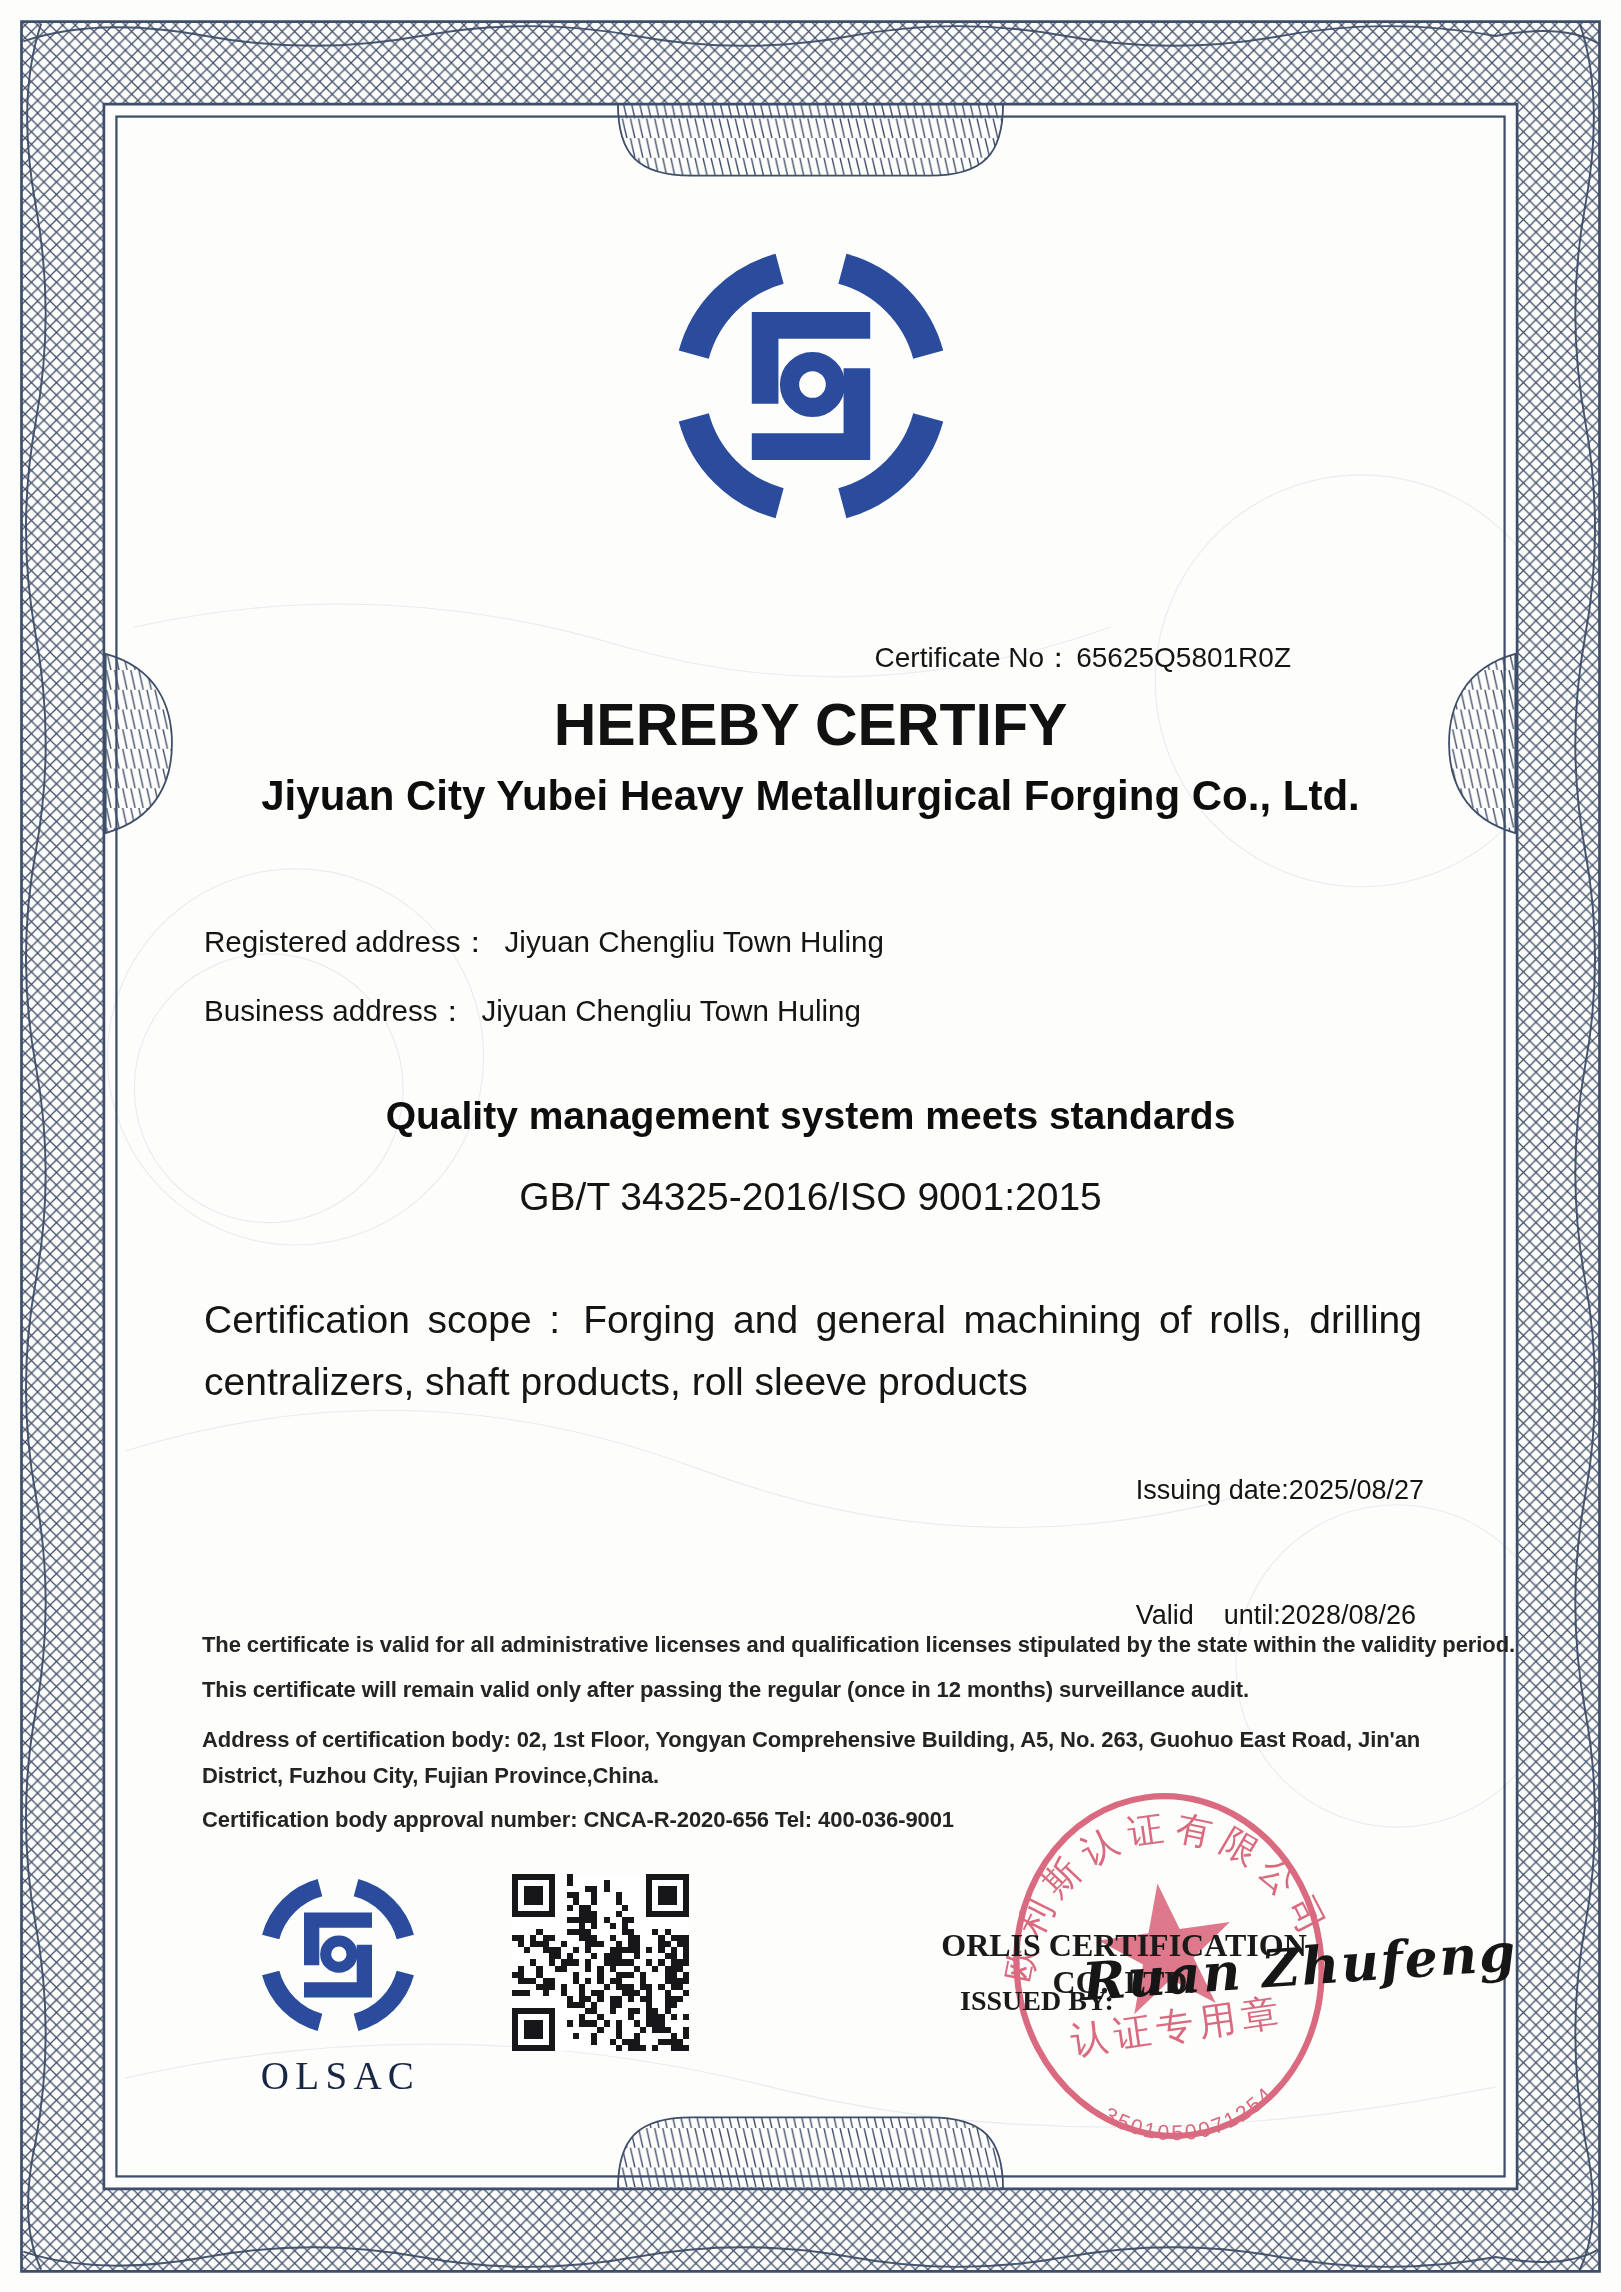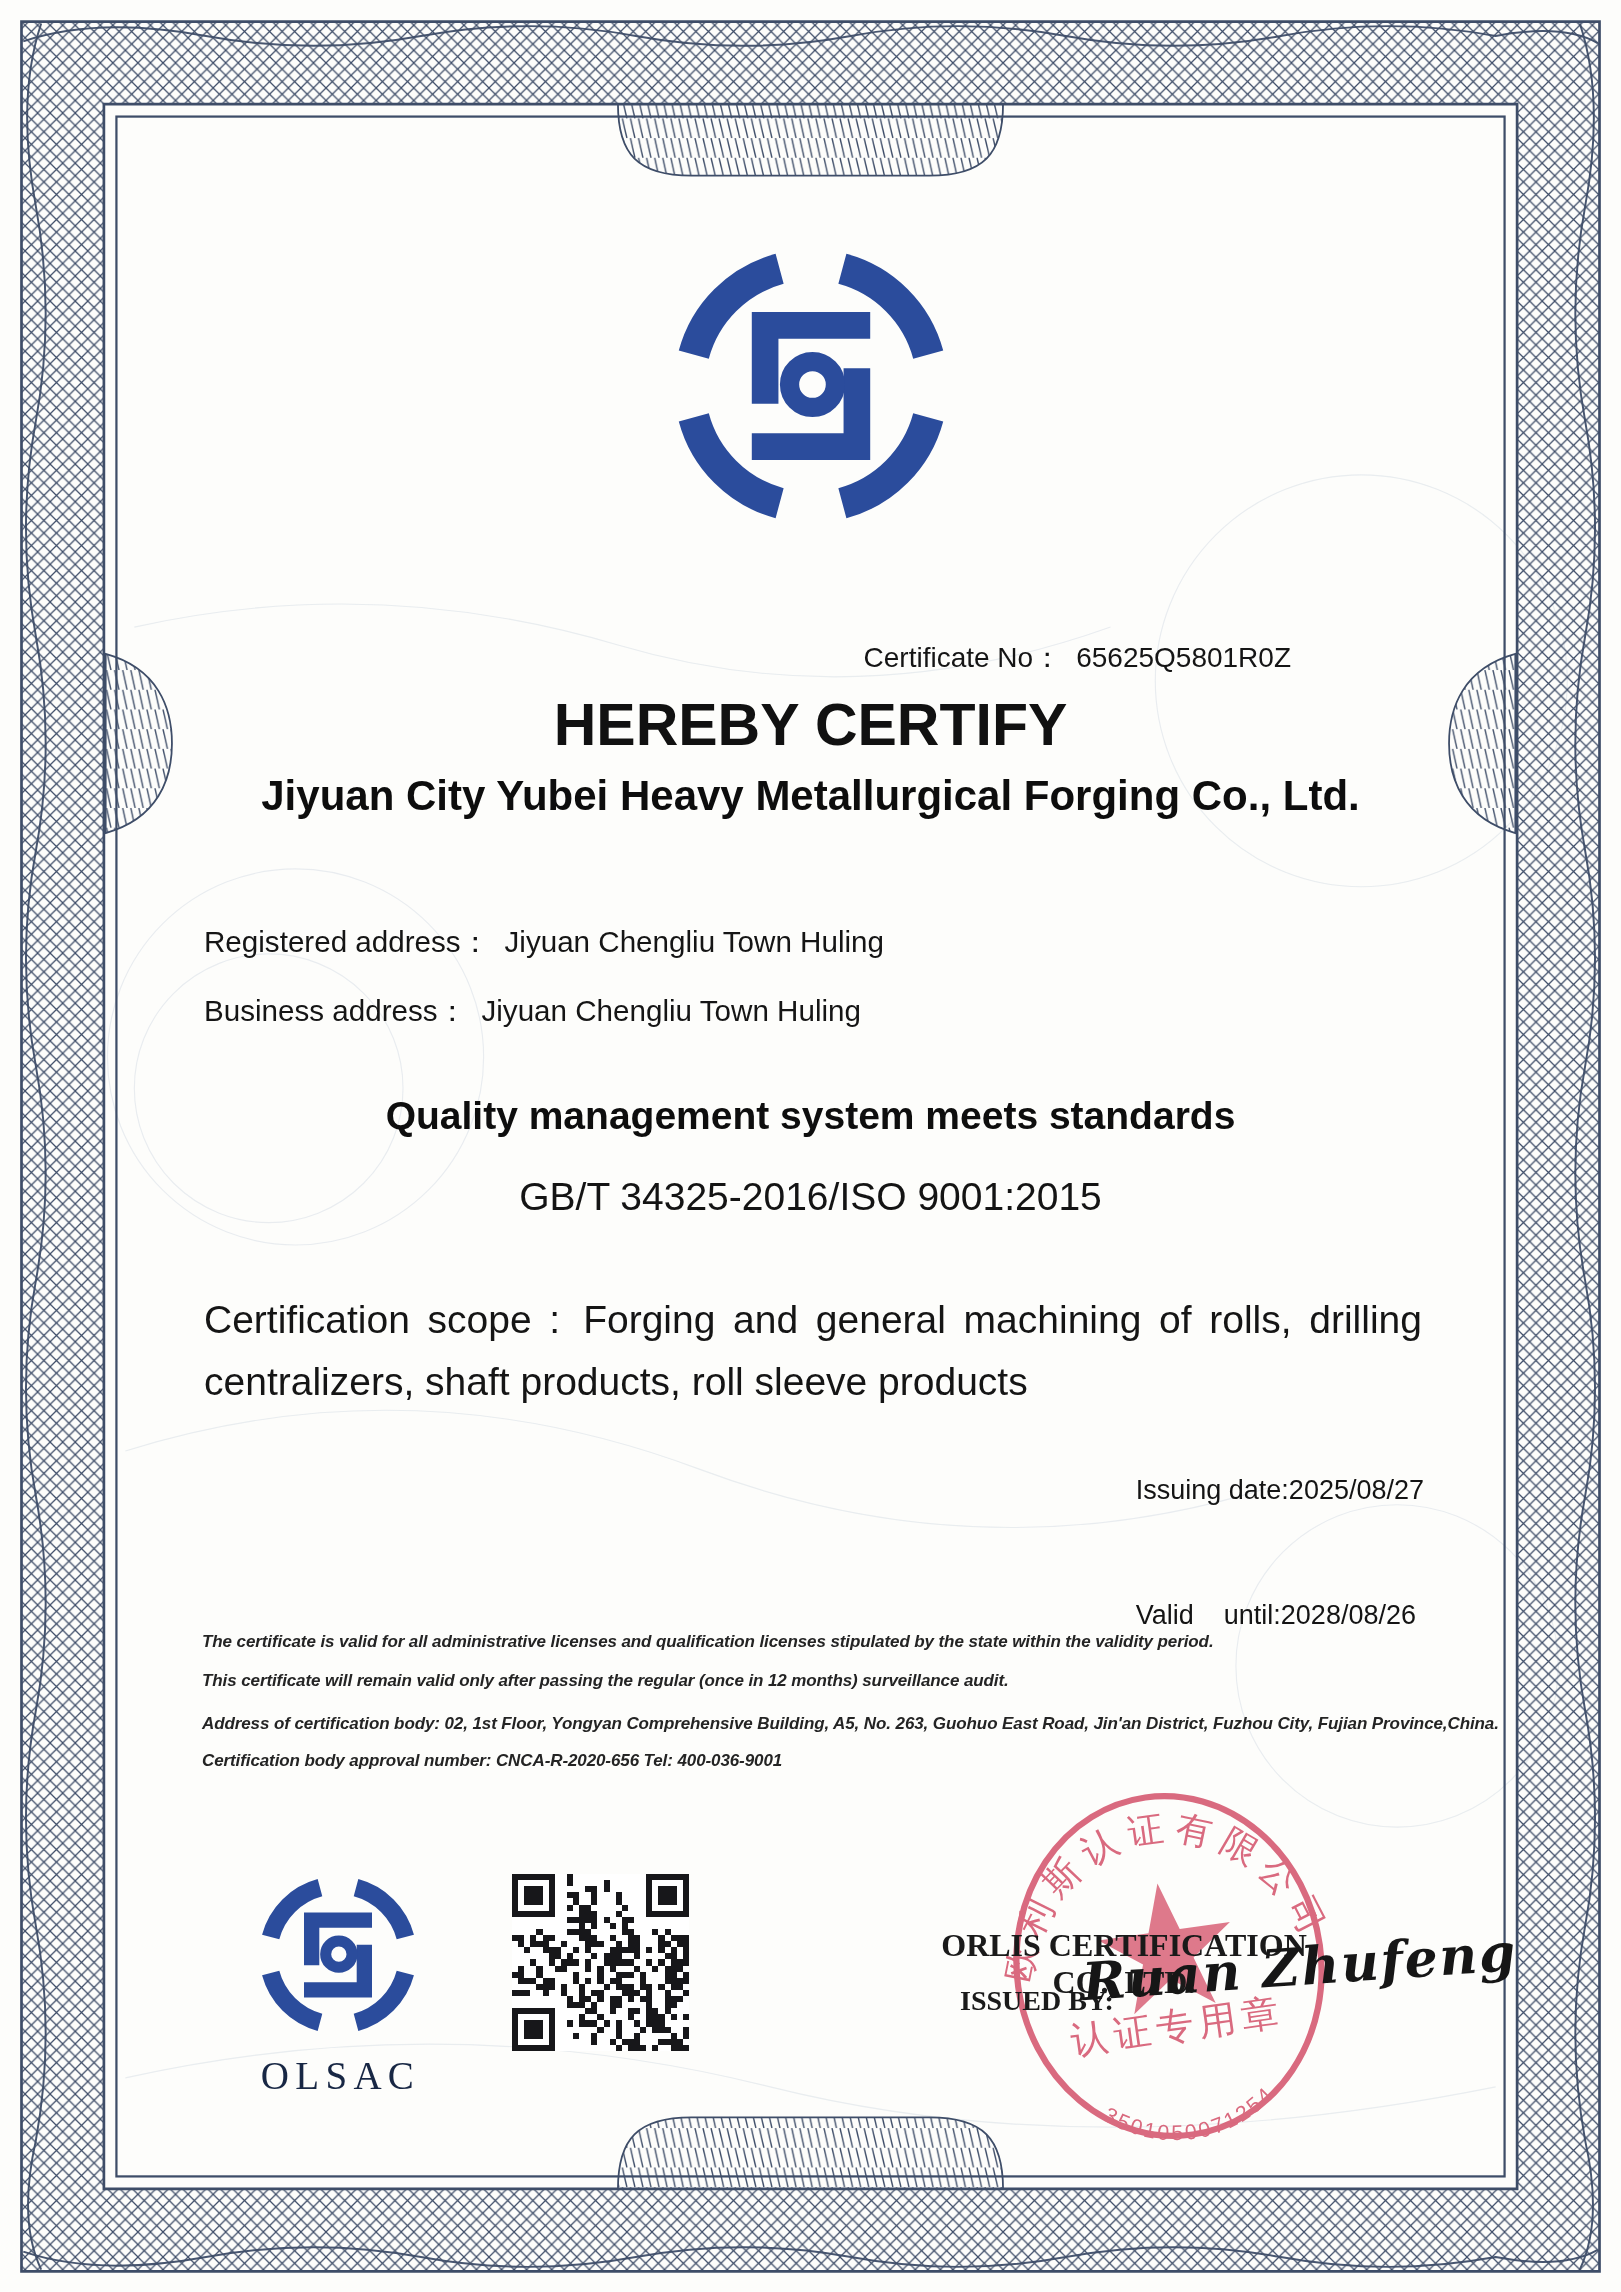--- a/index.html
+++ b/index.html
@@ -5,36 +5,36 @@
   html,body{margin:0;padding:0;background:#ffffff;}
   .sheet{position:relative;width:1621px;height:2293px;background:#fdfdfb;overflow:hidden;
          font-family:"Liberation Sans",sans-serif;color:#141414;}
   .abs{position:absolute;}
   svg{display:block;}
 
   
   .title{top:541px;left:0;width:100%;text-align:center;font-size:73px;font-weight:700;
          letter-spacing:0.9px;color:#111;}
   .certno{top:639px;right:330px;font-size:28px;color:#151515;}
-  .certno .val{margin-left:15px;}
+  .certno .val{margin-left:4px;}
   .hereby{top:691px;left:0;width:100%;text-align:center;font-size:59px;font-weight:700;color:#111;}
   .company{top:772px;left:0;width:100%;text-align:center;font-size:42px;font-weight:700;color:#0d0d0d;}
   .kv{left:204px;font-size:29.6px;color:#151515;}
   .kv .val{margin-left:14.3px;}
   .credit{top:853px;}
   .regaddr{top:922px;}
   .busaddr{top:991px;}
   .quality{top:1094px;left:0;width:100%;text-align:center;font-size:39px;font-weight:700;color:#0e0e0e;}
   .standard{top:1175px;left:0;width:100%;text-align:center;font-size:39px;font-weight:400;color:#141414;}
   .scope{top:1250px;left:204px;width:1218px;font-size:39px;line-height:1.6;text-align:justify;color:#151515;}
   .scope .lbl{padding-right:23px;}
   .dates{top:1386px;right:197px;font-size:27px;line-height:1.55;text-align:left;color:#141414;white-space:pre;}
 
   .fineprint{top:1632px;left:202px;width:1297px;color:#242424;}
-  .fineprint p{margin:0 0 19px 0;font-size:17px;font-weight:700;letter-spacing:-0.1px;font-style:italic;}
+  .fineprint p{margin:0 0 19px 0;font-size:22px;font-weight:700;letter-spacing:-0.1px;}
   .fineprint p.nw{white-space:nowrap;}
   .fineprint p.addr{margin-bottom:7.2px;line-height:1.65;}
   .fineprint p.approval{margin-top:12.5px;}
 
   
   .olsac-label{top:2053px;left:242px;width:197px;text-align:center;
                font-family:"Liberation Serif",serif;font-size:39px;letter-spacing:6.3px;color:#182744;}
   .orlis{top:1927px;left:909px;width:430px;text-align:center;z-index:3;
          font-family:"Liberation Serif",serif;font-size:32px;font-weight:700;color:#1a1a1a;}
   .issuedby{top:1985px;left:960px;z-index:3;

